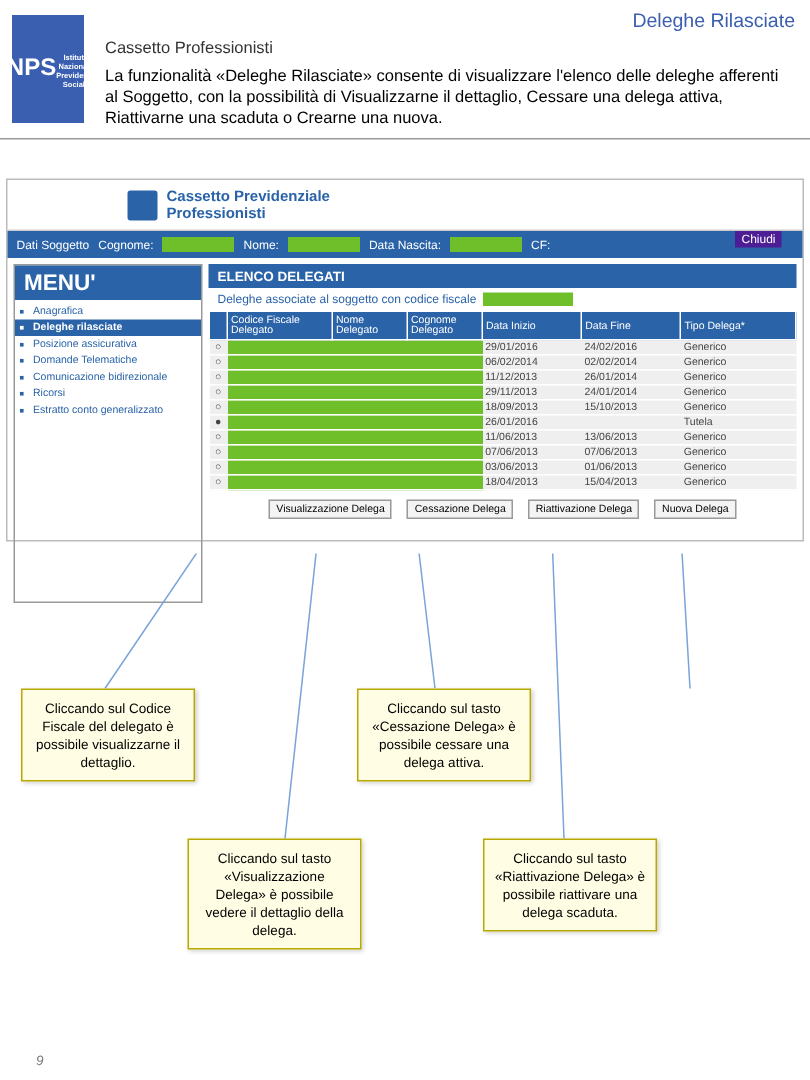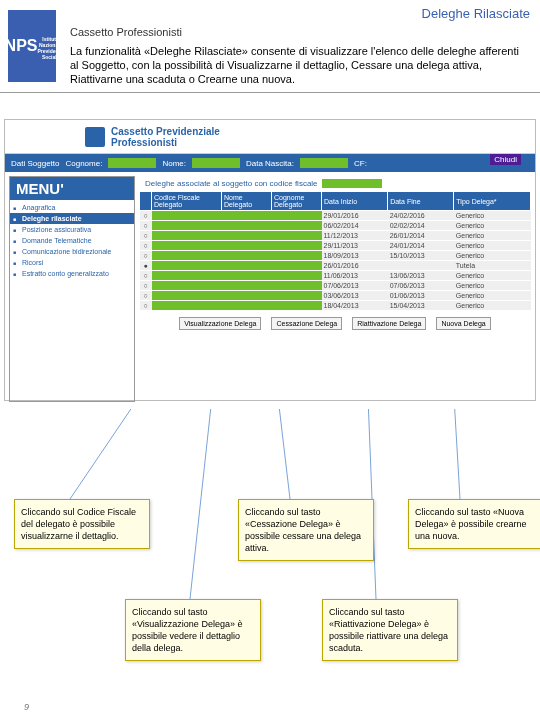--- a/index.html
+++ b/index.html
@@ -3,21 +3,21 @@
 <meta charset="utf-8">
 <style>
   * { box-sizing: border-box; margin: 0; padding: 0; }
   body { width: 540px; height: 720px; font-family: Arial, sans-serif; background: #fff; position: relative; }
   .header { display: flex; align-items: flex-start; padding: 6px 10px 2px 10px; }
   .hleft { font-size: 11px; color: #333; padding-left: 60px; margin-top: 20px; }
   .hright { margin-left: auto; font-size: 13px; color: #3a5fb0; }
   .logo { position: absolute; left: 8px; top: 10px; width: 48px; height: 72px; background: #3a5fb0; display: flex; flex-direction: row; align-items: center; justify-content: center; color: #fff; font-weight: bold; font-size: 16px; }
   .logo small { font-size: 5px; line-height: 6px; text-align: center; display:block; margin-top:4px;}
   .intro { padding: 4px 20px 6px 70px; font-size: 11px; line-height: 14px; border-bottom: 1px solid #999; }
-  .screenshot { margin: 26px 4px 8px 4px; border: 1px solid #bbb; position: relative; height: 282px; background:#fff;}
+  .screenshot { margin: 26px 4px 8px 4px; border: 1px solid #bbb; position: relative; height: 242px; background:#fff;}
   .appheader { height: 34px; border-bottom: 1px solid #ccc; display:flex; align-items:center; padding:0 80px; gap:6px;}
   .appicon { width:20px; height:20px; background:#2a63a8; border-radius:2px;}
   .apptitle { font-size: 10px; font-weight: bold; color: #2a63a8; line-height:11px;}
   .databar { height: 18px; background: #2a63a8; display:flex; align-items:center; gap:6px; padding:0 6px; color:#fff; font-size:8px;}
   .databar .pill { background:#6fbf2b; width:48px; height:10px;}
   .chiudi { position:absolute; right:14px; top:34px; background:#4c1d95; color:#fff; font-size:8px; padding:1px 4px;}
   .appbody { display:flex; height:230px;}
   .menu { width: 126px; border:1px solid #999; margin:4px 4px 0 4px;}
   .menu-hd { background:#2a63a8; color:#fff; font-size:15px; font-weight:bold; padding:3px 6px;}
   .menu ul { list-style:none; padding:2px 0;}
@@ -30,21 +30,21 @@
   .sub .pill2 { background:#6fbf2b; width:60px; height:9px;}
   .table { width:100%; border-collapse:collapse; font-size:7px;}
   .table th { background:#2a63a8; color:#fff; padding:2px 2px; font-weight:normal; text-align:left; border:1px solid #fff;}
   .table td { background:#efefef; padding:1px 2px; border-bottom:1px solid #fff; color:#444;}
   .table td.radio { width:12px; text-align:center;}
   .table td.cf { background:#6fbf2b; width:70px;}
   .table td.nm { background:#6fbf2b; width:50px;}
   .btnrow { display:flex; gap:10px; justify-content:center; margin-top:6px;}
   .btnrow .bt { border:1px solid #999; background:#f4f4f4; font-size:7px; padding:2px 4px;}
   .callouts { position:relative; height:300px;}
-  .box { position:absolute; width:136px; background:#fffde3; border:1px solid #b8a800; font-size:9px; padding:6px; line-height:12px; box-shadow:1px 1px 3px rgba(0,0,0,.2);}
+  .box { position:absolute; width:116px; background:#fffde3; border:1px solid #b8a800; font-size:9px; padding:6px; line-height:12px; box-shadow:1px 1px 3px rgba(0,0,0,.2);text-align:center;}
   .box1 { left:14px; top:90px;}
   .box2 { left:238px; top:90px;}
   .box3 { left:408px; top:90px;}
   .box4 { left:125px; top:190px;}
   .box5 { left:322px; top:190px;}
   svg.lines { position:absolute; left:0; top:0; pointer-events:none;}
   .pagenum { position:absolute; left:24px; bottom:8px; font-size:9px; color:#777; font-style:italic;}
 </style>
 </head>
 <body>
@@ -87,20 +87,21 @@
           <li>Anagrafica</li>
           <li class="sel">Deleghe rilasciate</li>
           <li>Posizione assicurativa</li>
           <li>Domande Telematiche</li>
           <li>Comunicazione bidirezionale</li>
           <li>Ricorsi</li>
           <li>Estratto conto generalizzato</li>
         </ul>
     </div>
     <div class="content">
+      <div class="elenco-hd">ELENCO DELEGATI</div>
       <div class="sub">
         <span>Deleghe associate al soggetto con codice fiscale</span>
         <span class="pill2"></span>
       </div>
       <table class="table">
         <thead>
             <tr id="thead-row">
               <th></th>
               <th>Codice Fiscale Delegato</th>
               <th>Nome Delegato</th>
@@ -216,18 +217,17 @@
 <div class="callouts">
   <svg class="lines" width="540" height="300">
     <line x1="70" y1="90" x2="185" y2="-80" stroke="#7aa3d8" stroke-width="1"></line>
     <line x1="290" y1="90" x2="278" y2="-12" stroke="#7aa3d8" stroke-width="1"></line>
     <line x1="460" y1="90" x2="454" y2="-12" stroke="#7aa3d8" stroke-width="1"></line>
     <line x1="190" y1="190" x2="212" y2="-12" stroke="#7aa3d8" stroke-width="1"></line>
     <line x1="376" y1="190" x2="368" y2="-12" stroke="#7aa3d8" stroke-width="1"></line>
   </svg>
   <div class="box box1">Cliccando sul Codice Fiscale del delegato è possibile visualizzarne il dettaglio.</div>
   <div class="box box2">Cliccando sul tasto «Cessazione Delega» è possibile cessare una delega attiva.</div>
-  <div class="box box3">Cliccando sul tasto «Nuova Delega» è possibile crearne una nuova.</div>
   <div class="box box4">Cliccando sul tasto «Visualizzazione Delega» è possibile vedere il dettaglio della delega.</div>
   <div class="box box5">Cliccando sul tasto «Riattivazione Delega» è possibile riattivare una delega scaduta.</div>
 </div>
 
 <div class="pagenum">9</div>
 
 </body></html>

